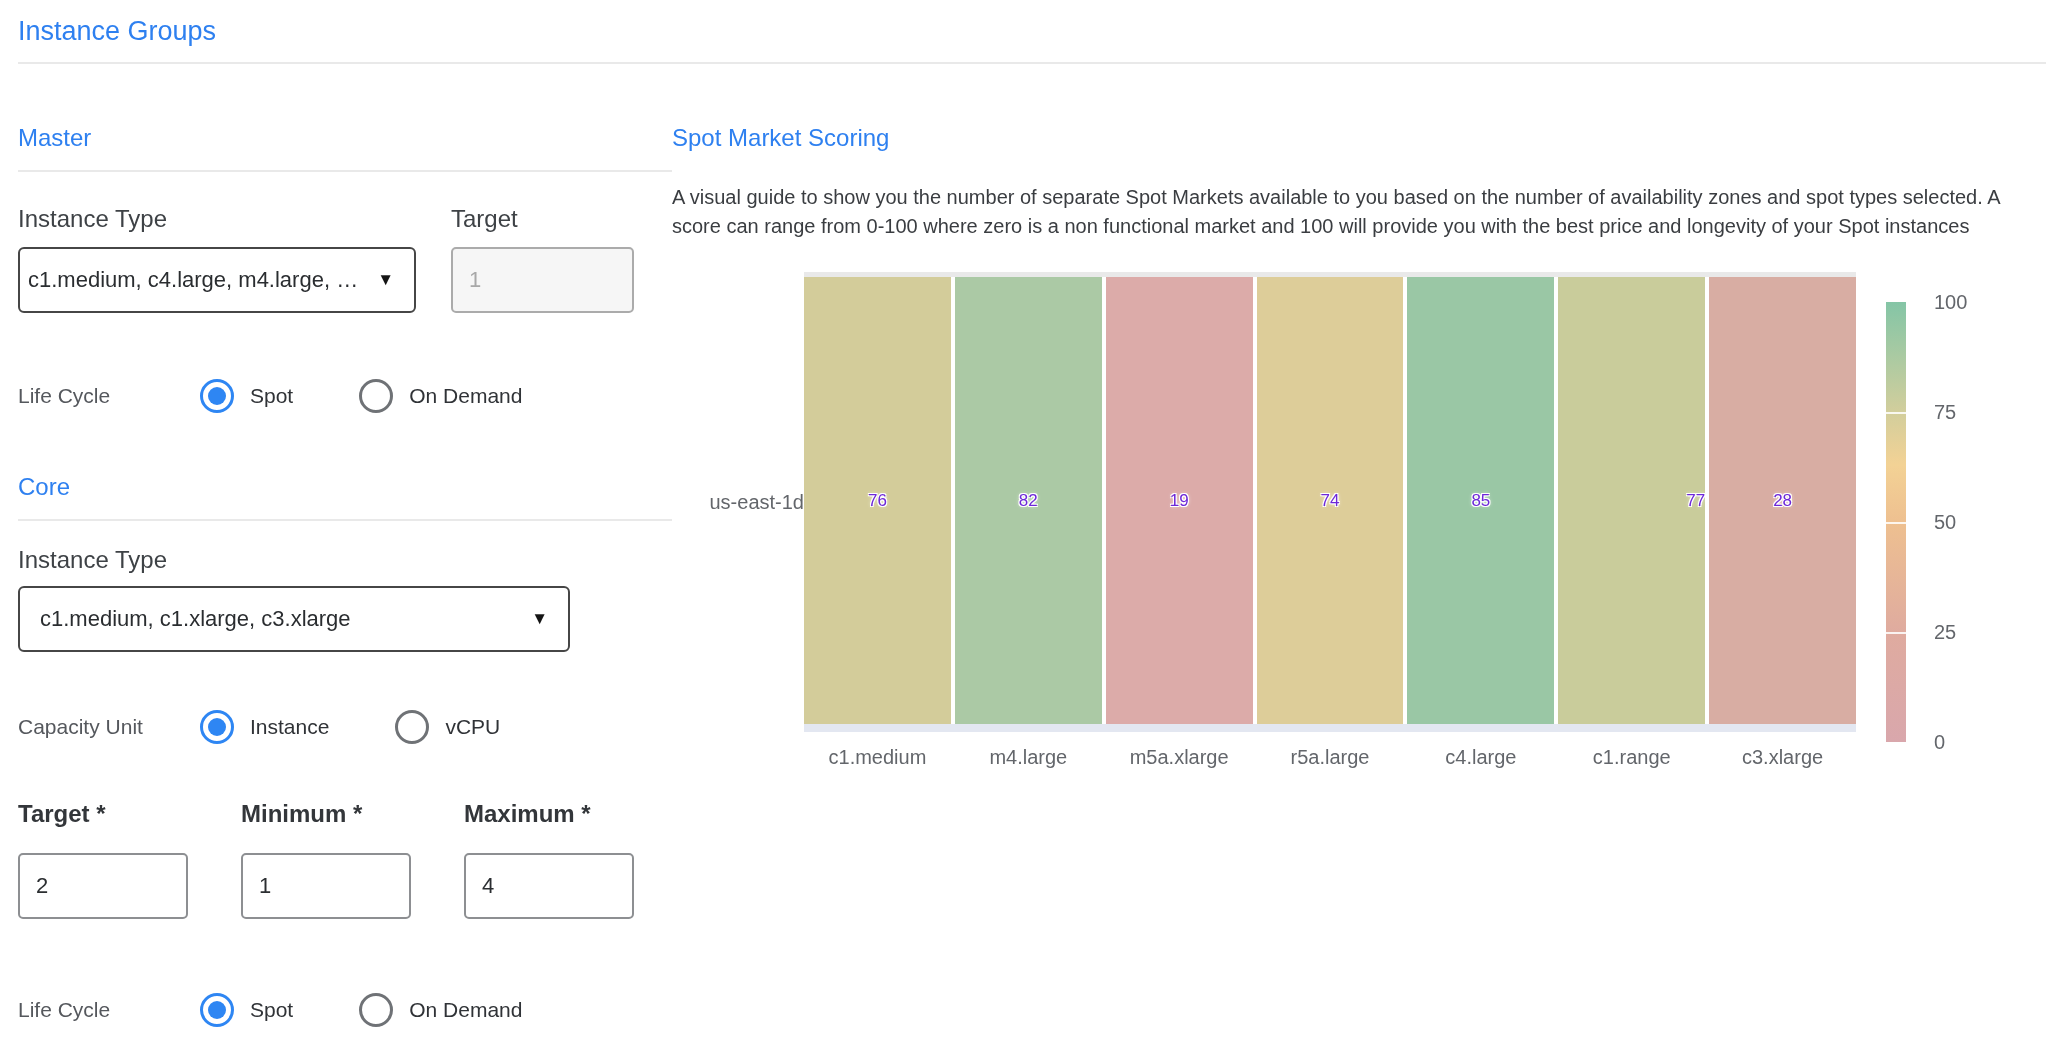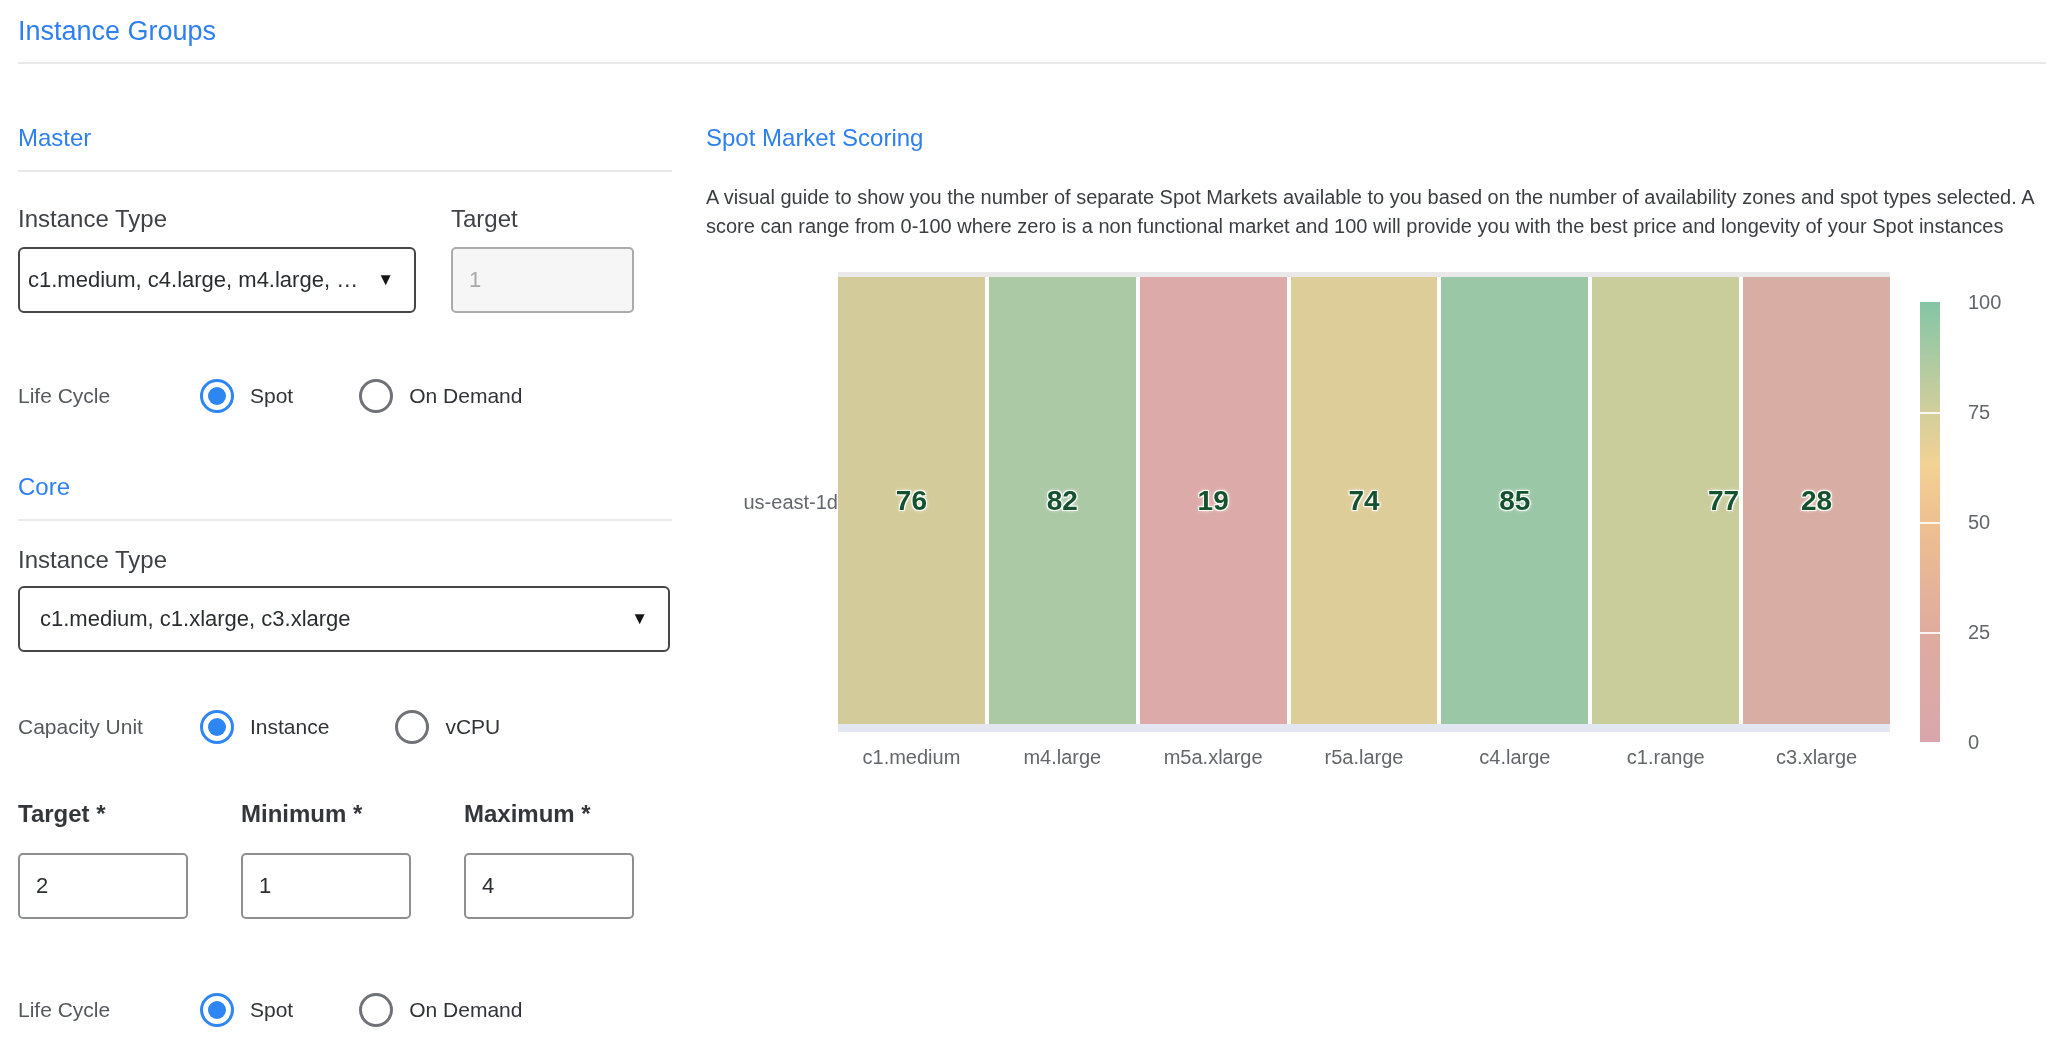--- a/index.html
+++ b/index.html
@@ -21,21 +21,21 @@
   .field-label.req { font-weight:700; color:#33363a; }
 
   .fields-row { display:flex; margin-top:34px; }
   .fields-row-bottom { display:flex; margin-top:26px; }
 
   .dropdown { height:66px; border:2px solid #464646; border-radius:6px; background:#fff;
               display:flex; align-items:center; padding:0 20px; cursor:pointer; margin-top:15px; }
   .dropdown-text { font-size:22px; color:#2a2d30; white-space:nowrap; overflow:hidden; }
   .dropdown-arrow { margin-left:auto; font-size:17px; color:#141414; padding-left:14px; }
   .dd-master { width:398px;padding-left:8px; }
-  .dd-core   { width:652px; margin-top:13px; }
+  .dd-core   { width:552px; margin-top:13px; }
 
   .num-input { width:100%; height:66px; border:2px solid #8d8f92; border-radius:5px;
                font-family:inherit; font-size:22px; color:#2b2e31; padding:0 16px; background:#fff; }
   .num-input:disabled { background:#f6f6f6; border-color:#ababab; color:#a8a8a8; }
 
   .radio-row { display:flex; align-items:center; height:34px; }
   .radio-row .row-caption { width:182px; font-size:21px; color:#55585d; flex:none; }
   .radio-option { display:flex; align-items:center; cursor:pointer; }
   .radio-option + .radio-option { margin-left:66px; }
   .radio-circle { width:34px; height:34px; border-radius:50%; border:3px solid #6f7276;
@@ -49,33 +49,33 @@
   .mt-labels3    { margin-top:57px; }
   .mt-lifecycle2 { margin-top:74px; }
   .core-heading  { margin-top:79px; }
   .core-itype-label { margin-top:26px; }
 
   .tripple { display:flex; }
   .tripple .col { width:170px; }
   .tripple .col + .col { margin-left:53px; }
 
   
-  .right-col { flex:1; margin-left:34px; min-width:0; }
+  .right-col { flex:1; min-width:0; }
   .right-col .section-heading { margin-top:59px; }
   .chart-description { margin-top:31px; width:1340px; font-size:20px; line-height:29px; color:#3a3d41; }
 
   .chart { margin-top:31px; display:flex; align-items:flex-start; }
   .chart-ylabel { width:132px; height:460px; flex:none; display:flex; align-items:center;
                   justify-content:flex-end; font-size:20px; color:#63666b; }
   .plot { width:1052px; flex:none; }
   .strip-top { height:5px; background:#e9e9e9; }
   .strip-bottom { height:8px; background:#e3e7f1; }
   .cells { height:447px; background:#ffffff; display:flex; gap:4px; }
   .cell { flex:1; display:flex; align-items:center; justify-content:center; }
-  .cell-value { font-size:28px; font-weight:700; color:#14532d;
+  .cell-value { font-size:17px; font-weight:400; color:#6d28d9;
                 text-shadow:-1px -1px 0 #fff, 1px -1px 0 #fff, -1px 1px 0 #fff, 1px 1px 0 #fff, 0 0 4px #fff; }
   .x-labels { display:flex; gap:4px; margin-top:14px; }
   .x-label { flex:1; text-align:center; font-size:20px; color:#63666b; }
 
   .colorbar-zone { margin-left:30px; padding-top:30px; position:relative; width:110px; flex:none; }
   .colorbar { width:20px; height:440px; position:relative;
               background:linear-gradient(to top,
                 #d9a7ac 0%, #dfab9f 25%, #eec090 50%, #f3d295 63%,
                 #d2ce9c 75%, #a9caa2 88%, #84c5a6 100%); }
   .cb-sep { position:absolute; left:0; right:0; height:2px; background:rgba(255,255,255,.85); }

